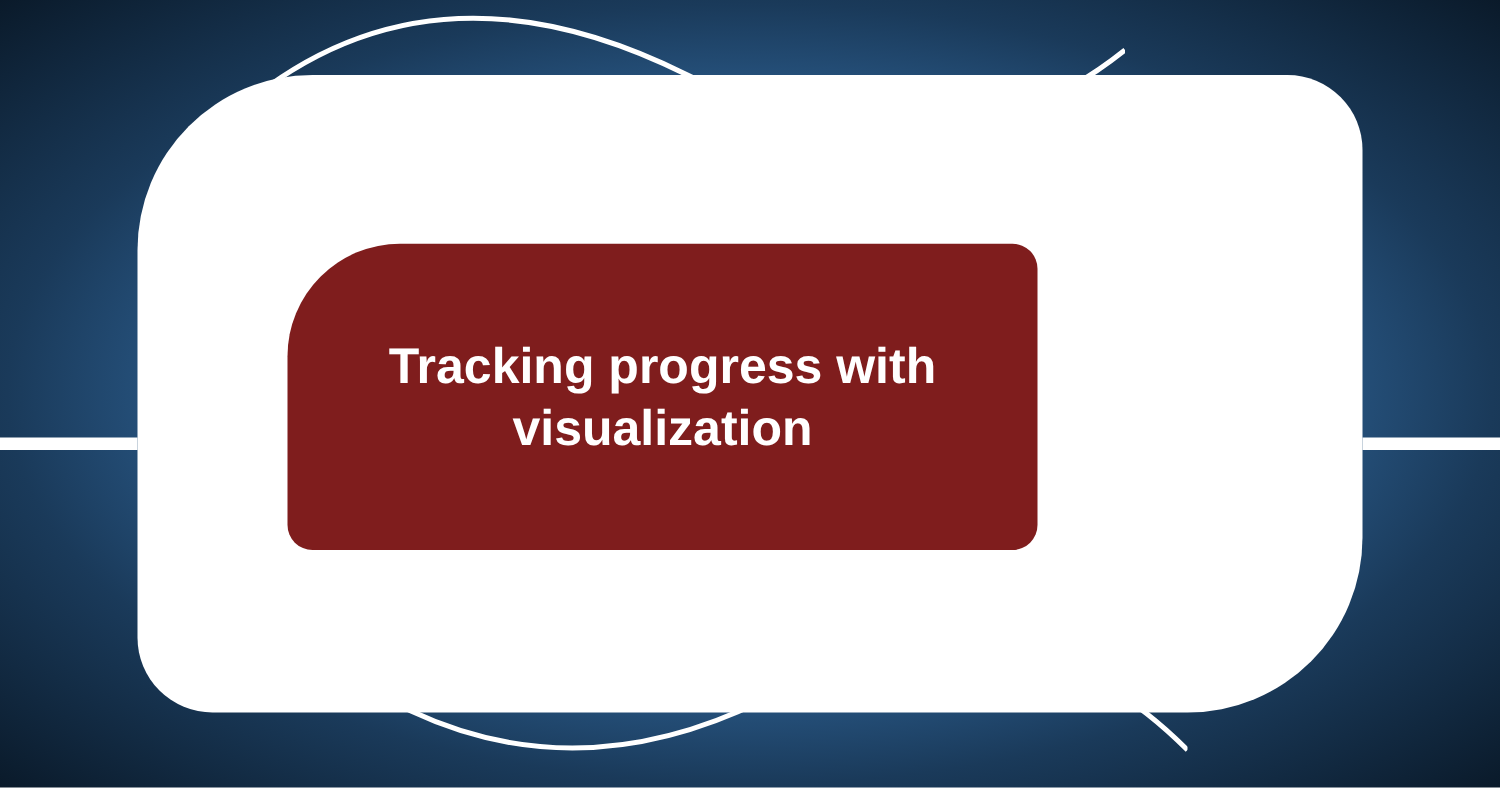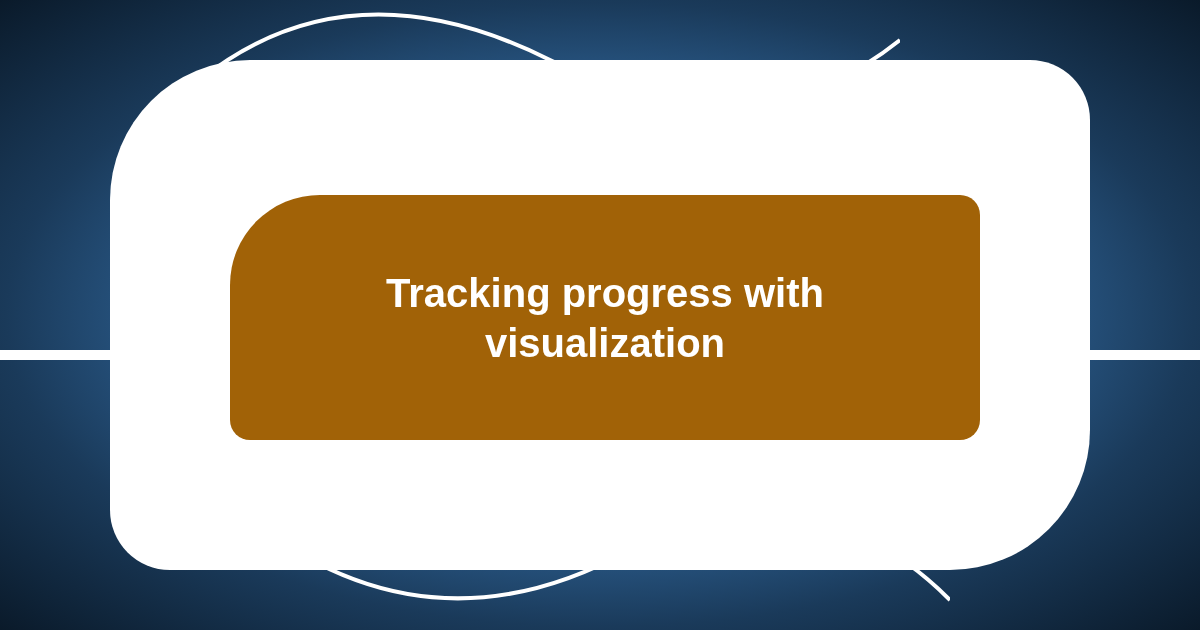--- a/index.html
+++ b/index.html
@@ -39,23 +39,23 @@
       height: 510px;
       background: #ffffff;
       border-radius: 0 60px 0 60px;
       border-top-left-radius: 140px 140px;
       border-bottom-right-radius: 140px 140px;
     }
     .inner-shape {
       position: absolute;
       left: 230px;
       top: 195px;
-      width: 750px;
+      width: 600px;
       height: 245px;
-      background: #a16207;
+      background: #7f1d1d;
       border-radius: 0 20px 0 20px;
       border-top-left-radius: 90px 90px;
       border-bottom-right-radius: 20px 20px;
       display: flex;
       align-items: center;
       justify-content: center;
     }
     .title {
       color: #ffffff;
       font-size: 40px;

